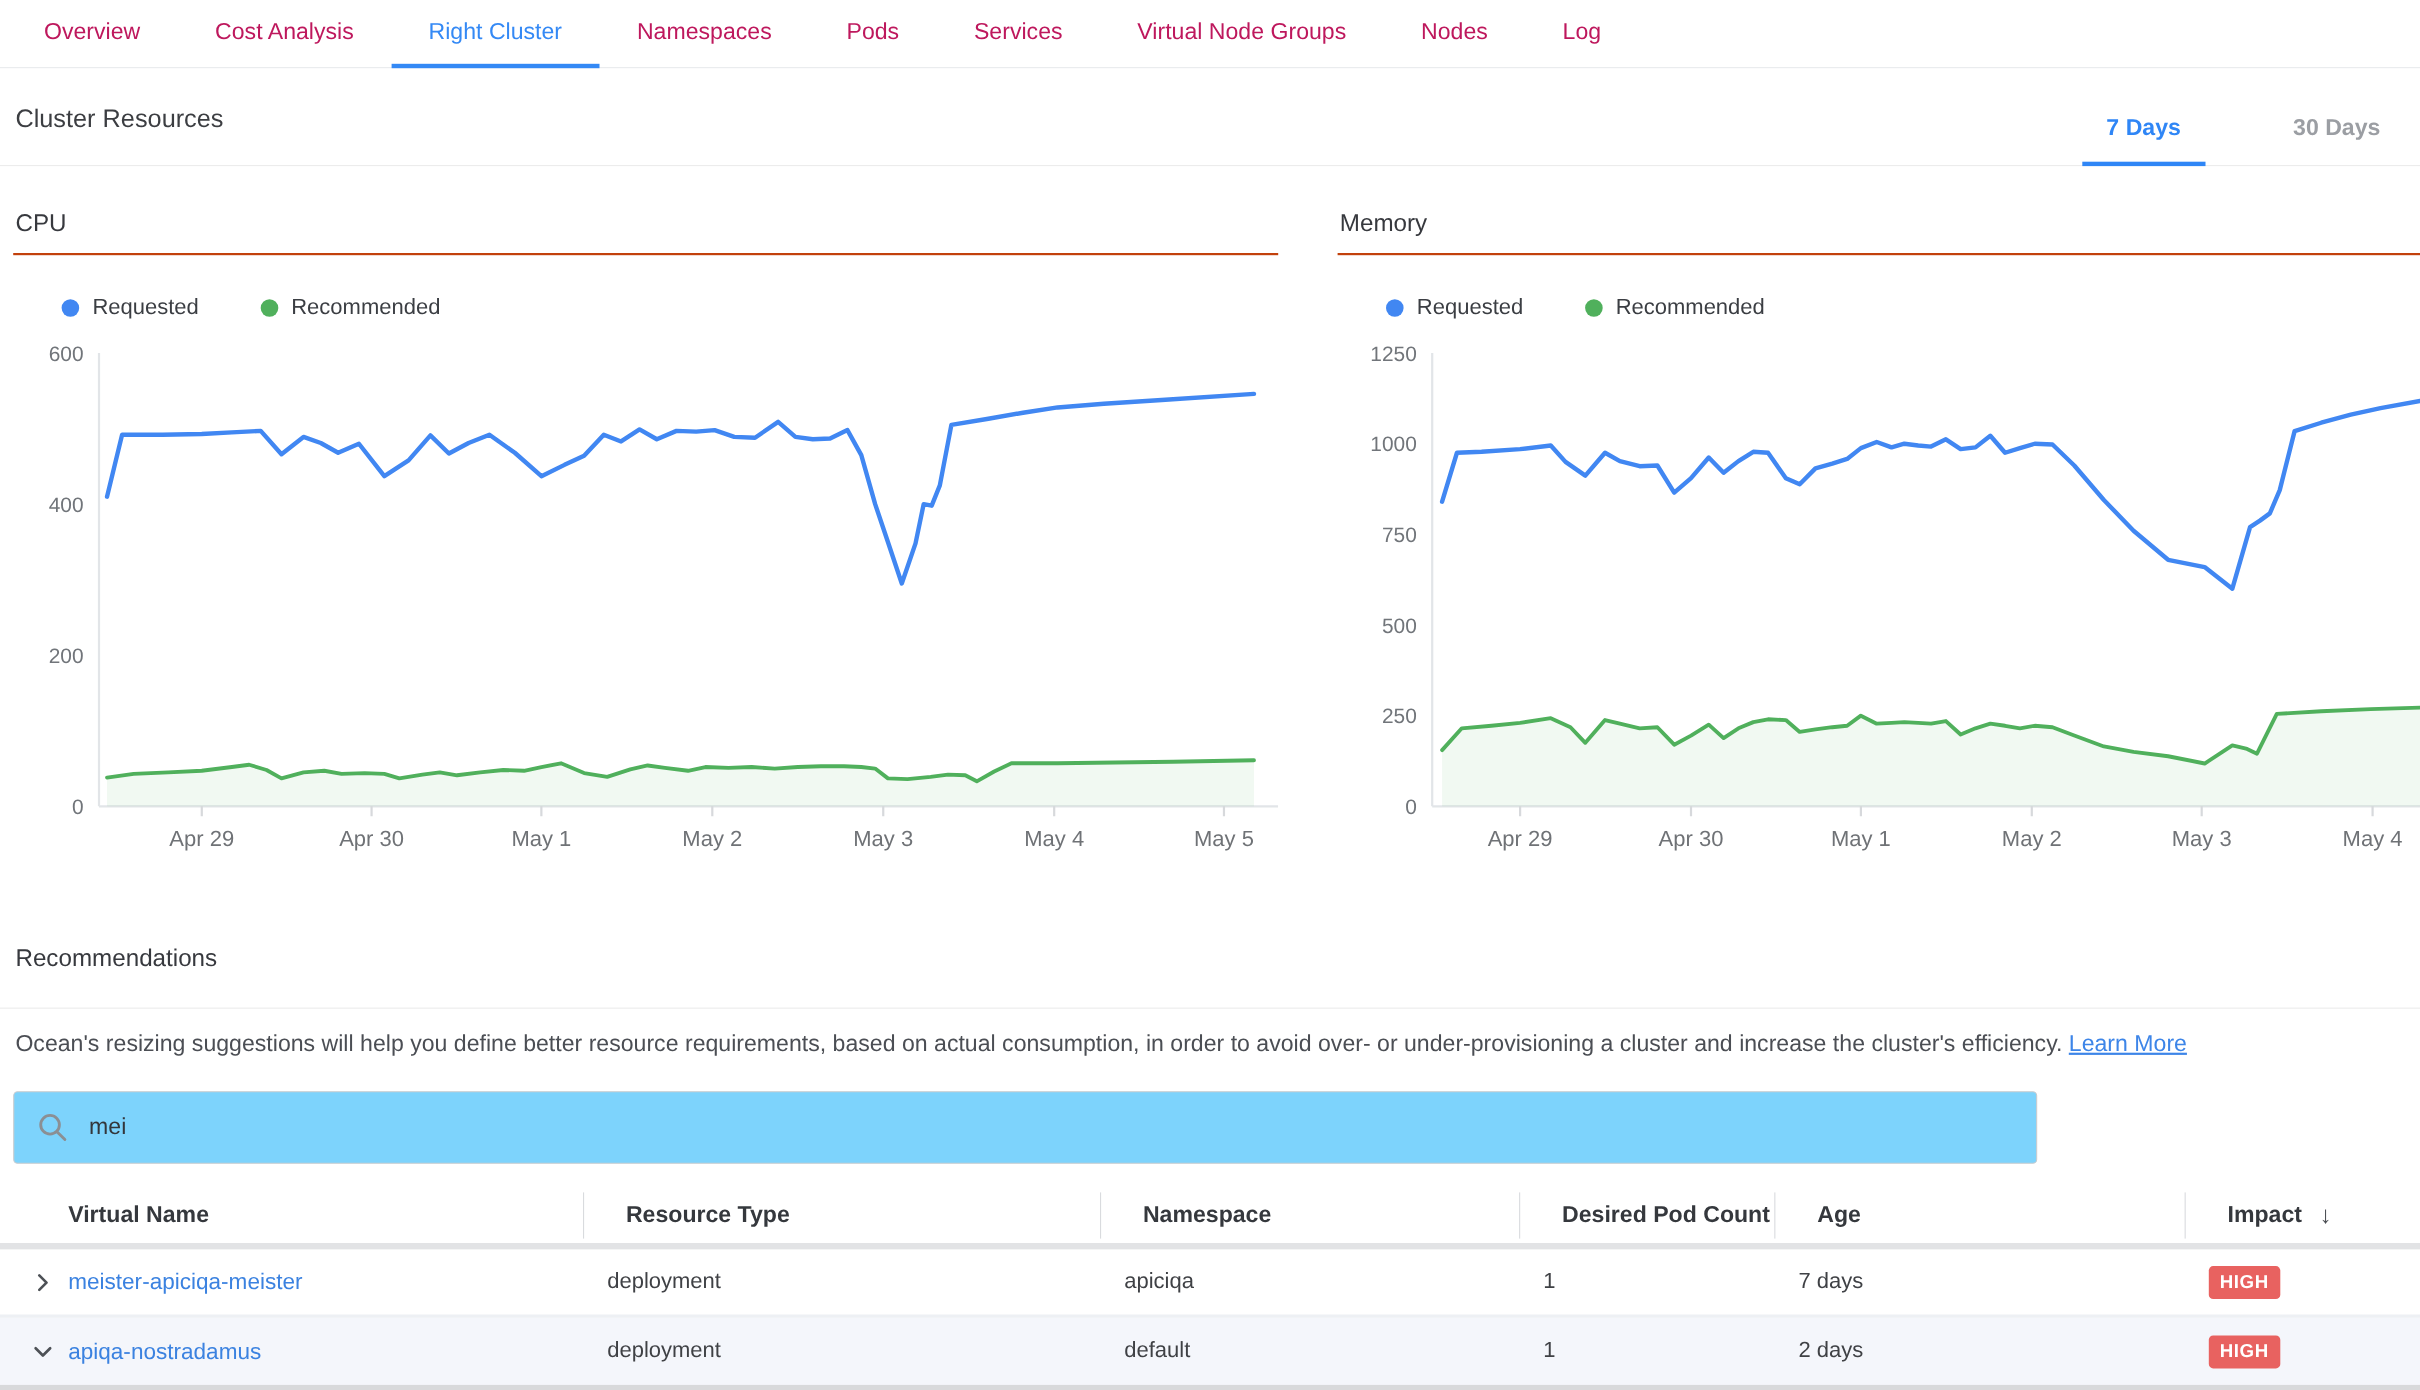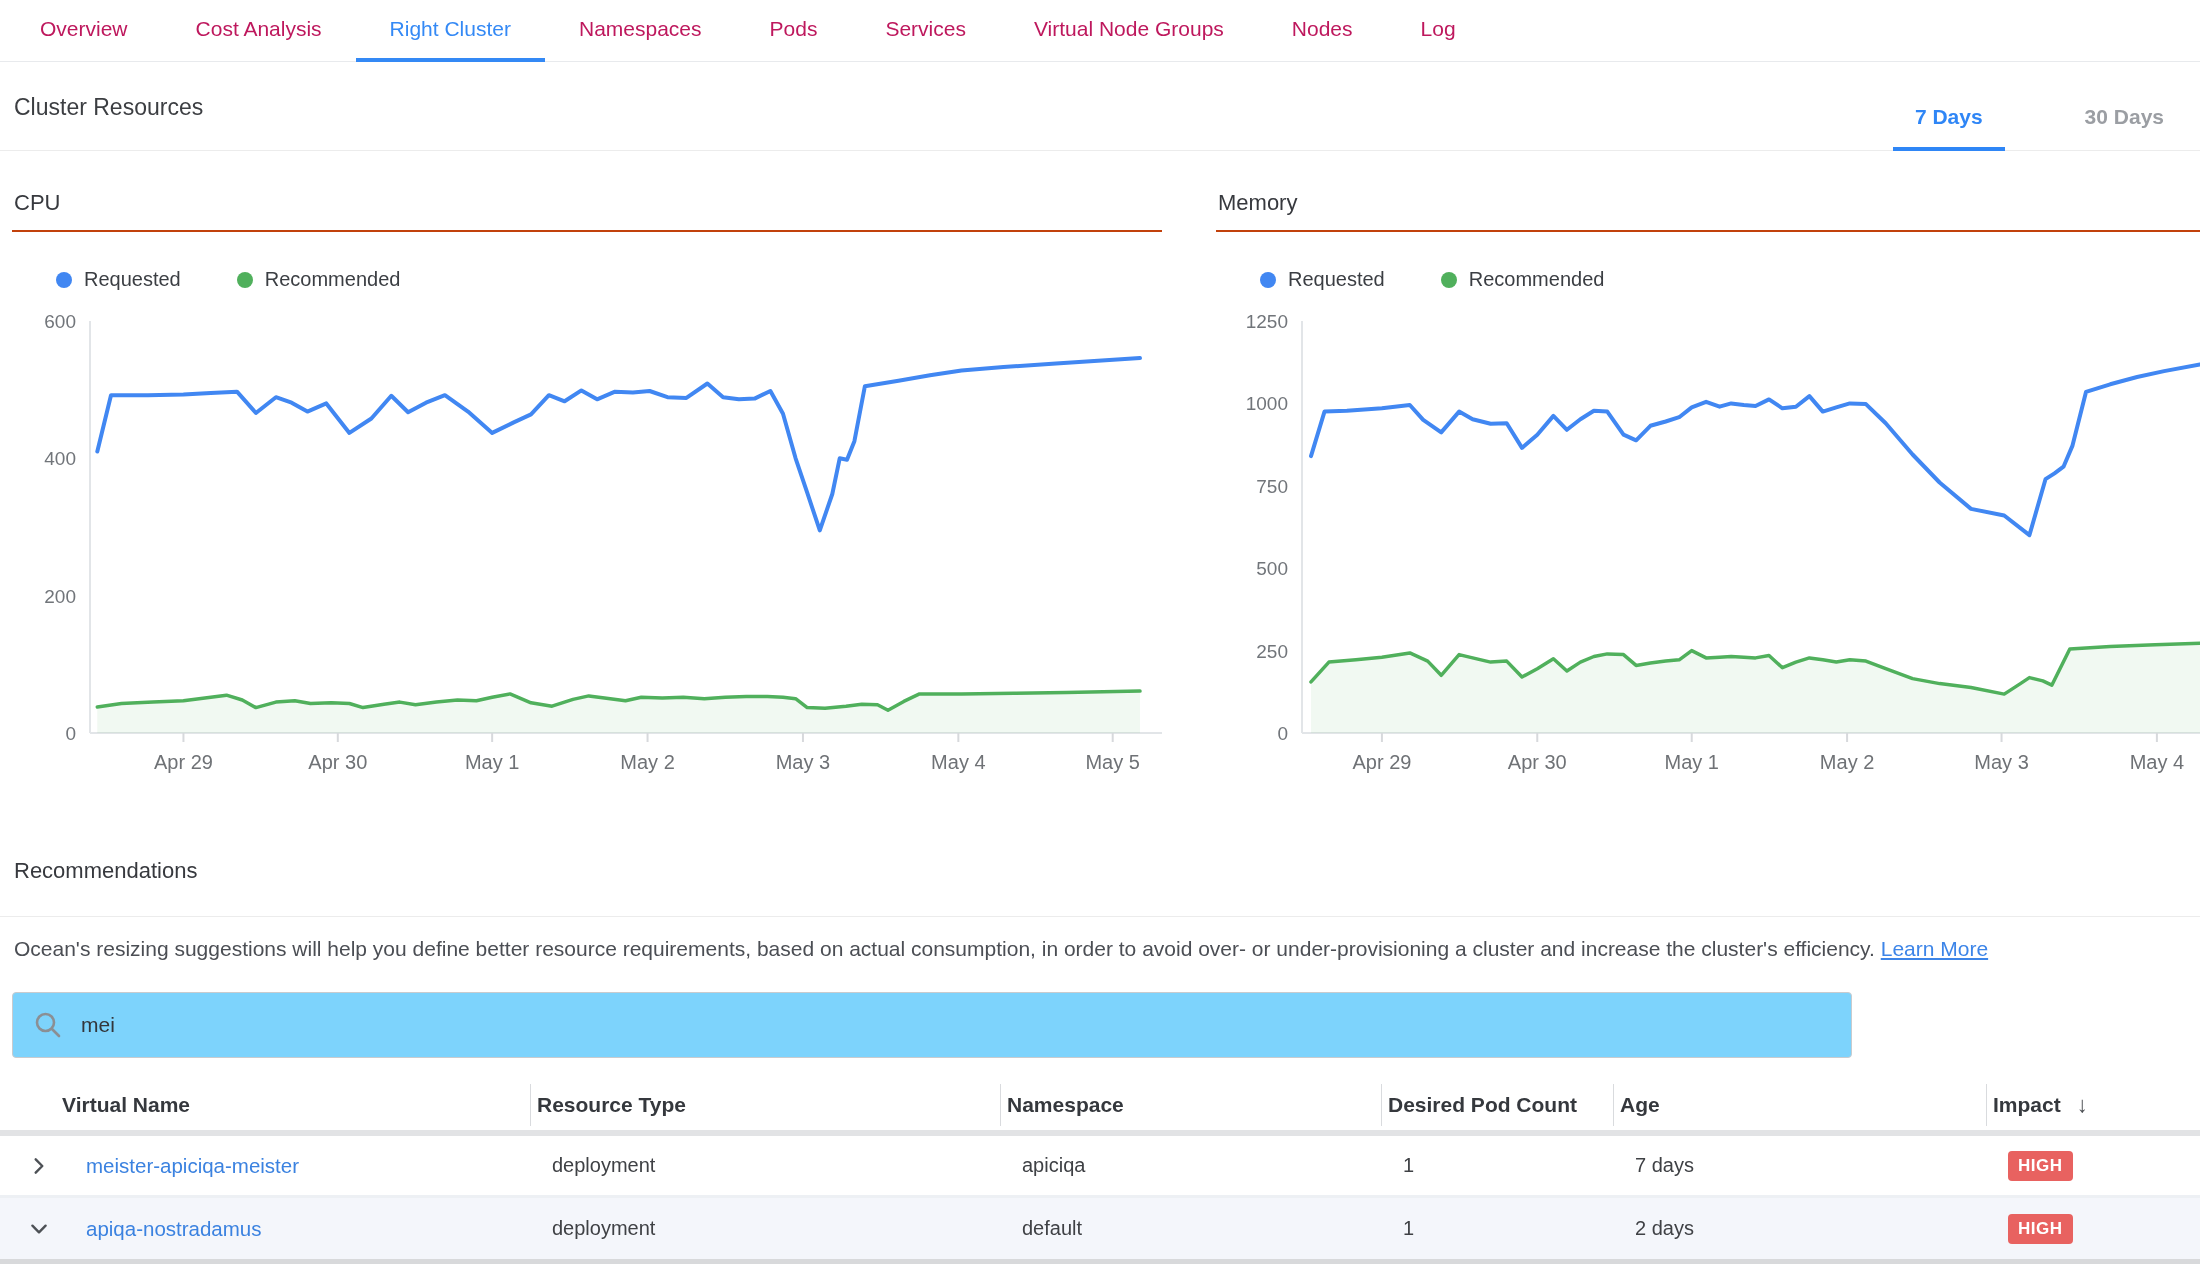--- a/index.html
+++ b/index.html
@@ -42,34 +42,34 @@
 
   
   .search-box { position:absolute; left:12px; top:992px; width:1840px; height:66px;
                 border:1px solid #c9cbce; border-radius:4px; display:flex; align-items:center; padding:0 20px; background:#7dd3fc; }
   .search-box input { border:none; outline:none; font-size:21px; color:#33363b; margin-left:16px; flex:1;
                       font-family:"Liberation Sans", sans-serif; background:transparent; }
 
   
   .table { position:absolute; left:0; top:1080px; width:2200px; }
   .thead { display:flex; height:50px; align-items:stretch; }
-  .th { display:flex; align-items:center; font-size:21px; font-weight:bold; color:#35383d; padding-left:6px; cursor:pointer; }
+  .th { display:flex; align-items:center; font-size:21px; font-weight:bold; color:#35383d; padding-left:38px; cursor:pointer; }
   .th:nth-child(n+2) { border-left:1px solid #d9dbde; margin:4px 0; }
   .th.c1 { width:530px; padding-left:62px; }
   .th.c2 { width:470px; }
   .th.c3 { width:381px; }
   .th.c4 { width:232px; }
   .th.c5 { width:373px; }
   .th.c6 { width:214px; }
   .thead-band { height:6px; background:#e2e3e5; }
   .tr { display:flex; height:62px; align-items:center; background:#fff; }
   .tr.row-1 { border-bottom:3px solid #edf0f4; }
   .tr.row-2 { background:#f4f6fb; height:61px; }
   .td { font-size:20px; color:#3f4145; padding-left:22px; }
-  .td.c1 { width:530px; padding-left:26px; display:flex; align-items:center; gap:34px; }
+  .td.c1 { width:530px; padding-left:26px; display:flex; align-items:center; gap:10px; }
   .td.c2 { width:470px; }
   .td.c3 { width:381px; }
   .td.c4 { width:232px; }
   .td.c5 { width:373px; }
   .td.c6 { width:214px; }
   .res-link { color:#3b82e0; font-size:20.5px; cursor:pointer; }
   .chev-btn { width:26px; height:26px; display:flex; align-items:center; justify-content:center; cursor:pointer; }
   .impact-badge { display:inline-block; color:#fff; font-size:17px; font-weight:bold; letter-spacing:.5px;
                   padding:5px 10px; border-radius:4px; }
   .sort-arrow { font-size:22px; color:#4a4d52; margin-left:16px; font-weight:normal; }

